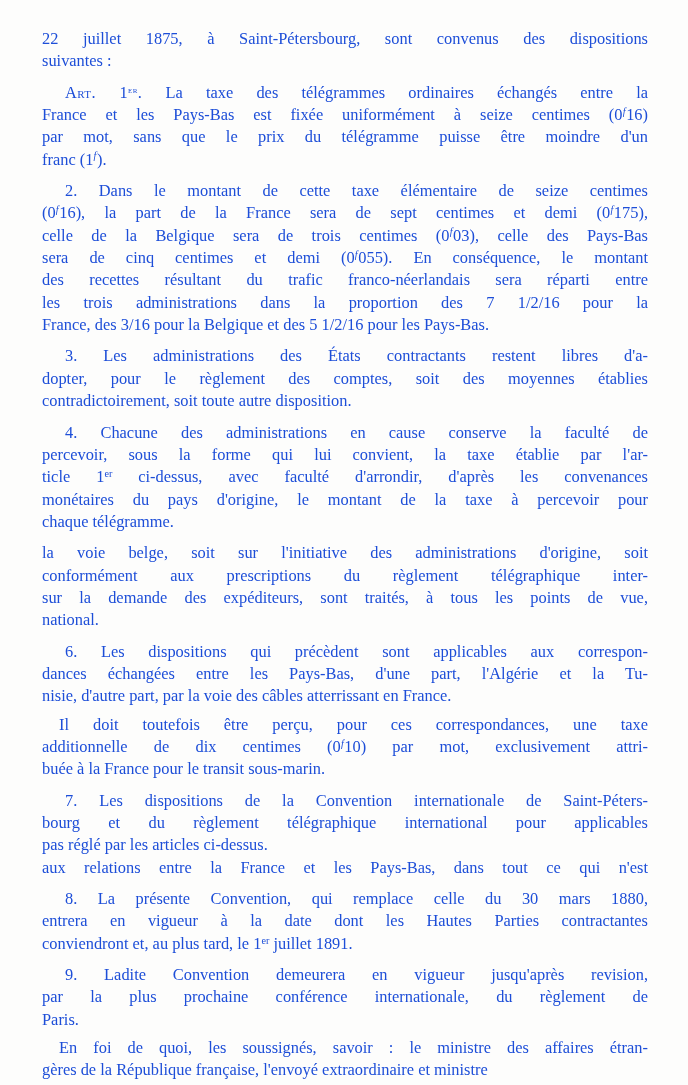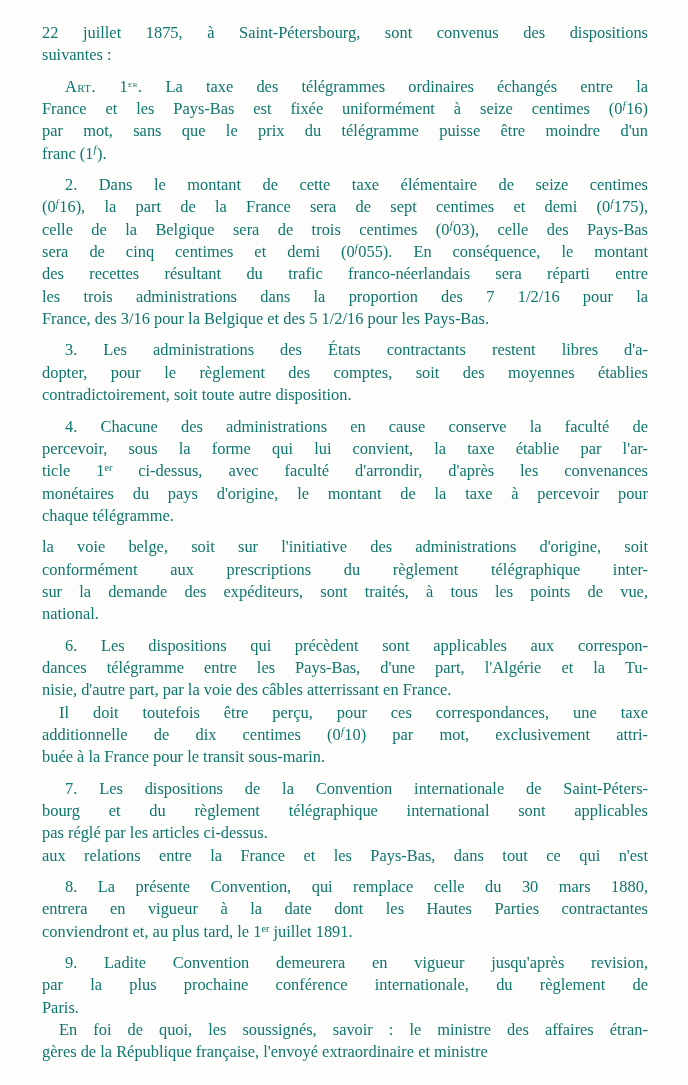--- a/index.html
+++ b/index.html
@@ -20,24 +20,24 @@
     height: 1085px;
     background: #fdfdfc;
   }
   #textblock {
     position: absolute;
     left: 42px;
     top: 22px;
     width: 606px;
   }
   .para {
-    margin: 0 0 0 0;
+    margin: 6px 0 0 0;
     font-size: 16.4px;
     line-height: 22.35px;
-    color: #0f766e;
+    color: #1d4ed8;
     -webkit-font-smoothing: antialiased;
   }
   .para.gap {
     margin-top: 9px;
   }
   
   .ln {
     display: block;
     white-space: pre;
     text-align: justify;
@@ -114,33 +114,33 @@
 
     <p class="para gap">
       <span class="ln">la voie belge, soit sur l'initiative des administrations d'origine, soit</span>
       <span class="ln">conformément aux prescriptions du règlement télégraphique inter-</span>
       <span class="ln" style="word-spacing: 13.06px;">sur la demande des expéditeurs, sont traités, à tous les points de vue,</span>
       <span class="ln last">national.</span>
     </p>
 
     <p class="para gap">
       <span class="ln indent">6. Les dispositions qui précèdent sont applicables aux correspon-</span>
-      <span class="ln">dances télégramme entre les Pays-Bas, d'une part, l'Algérie et la Tu-</span>
+      <span class="ln">dances échangées entre les Pays-Bas, d'une part, l'Algérie et la Tu-</span>
       <span class="ln last">nisie, d'autre part, par la voie des câbles atterrissant en France.</span>
     </p>
 
     <p class="para">
       <span class="ln indent-sm">Il doit toutefois être perçu, pour ces correspondances, une taxe</span>
       <span class="ln">additionnelle de dix centimes (0<sup class="fr">f</sup>10) par mot, exclusivement attri-</span>
       <span class="ln last">buée à la France pour le transit sous-marin.</span>
     </p>
 
     <p class="para gap">
       <span class="ln indent">7. Les dispositions de la Convention internationale de Saint-Péters-</span>
-      <span class="ln">bourg et du règlement télégraphique international sont applicables</span>
+      <span class="ln">bourg et du règlement télégraphique international pour applicables</span>
       <span class="ln last">pas réglé par les articles ci-dessus.</span>
       <span class="ln">aux relations entre la France et les Pays-Bas, dans tout ce qui n'est</span>
     </p>
 
     <p class="para gap">
       <span class="ln indent">8. La présente Convention, qui remplace celle du 30 mars 1880,</span>
       <span class="ln">entrera en vigueur à la date dont les Hautes Parties contractantes</span>
       <span class="ln last">conviendront et, au plus tard, le 1<sup class="ord">er</sup> juillet 1891.</span>
     </p>
 

